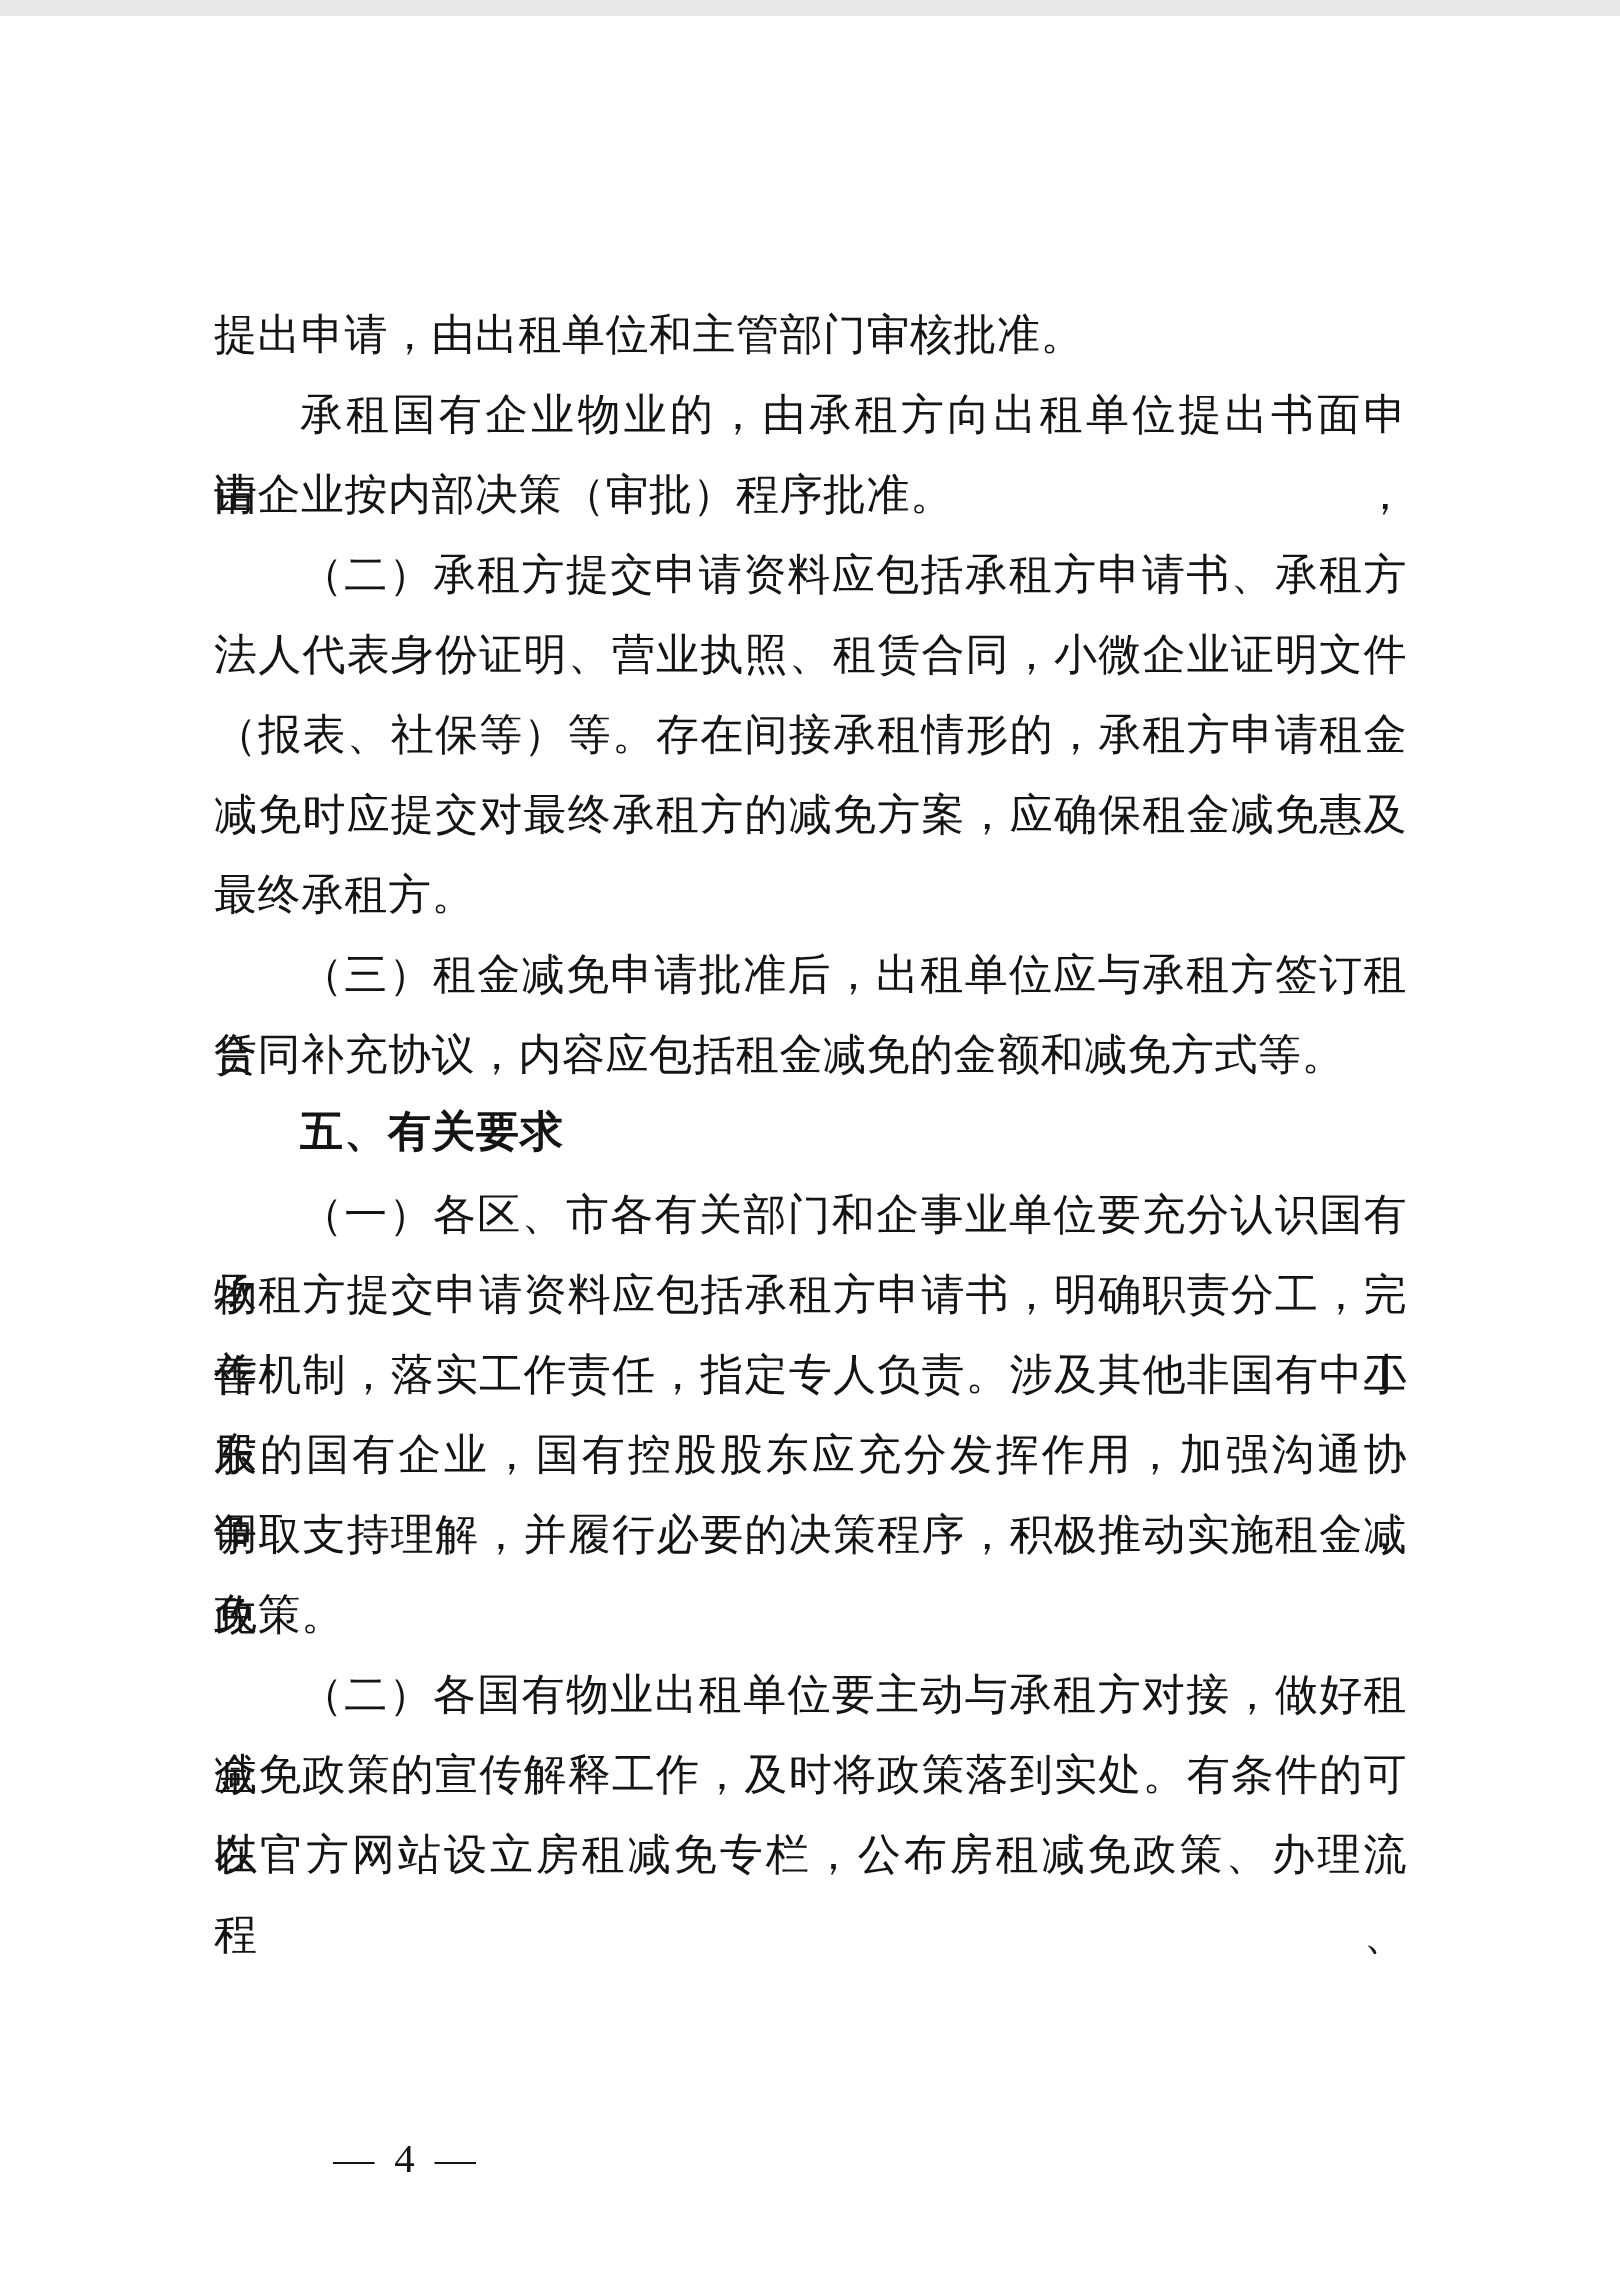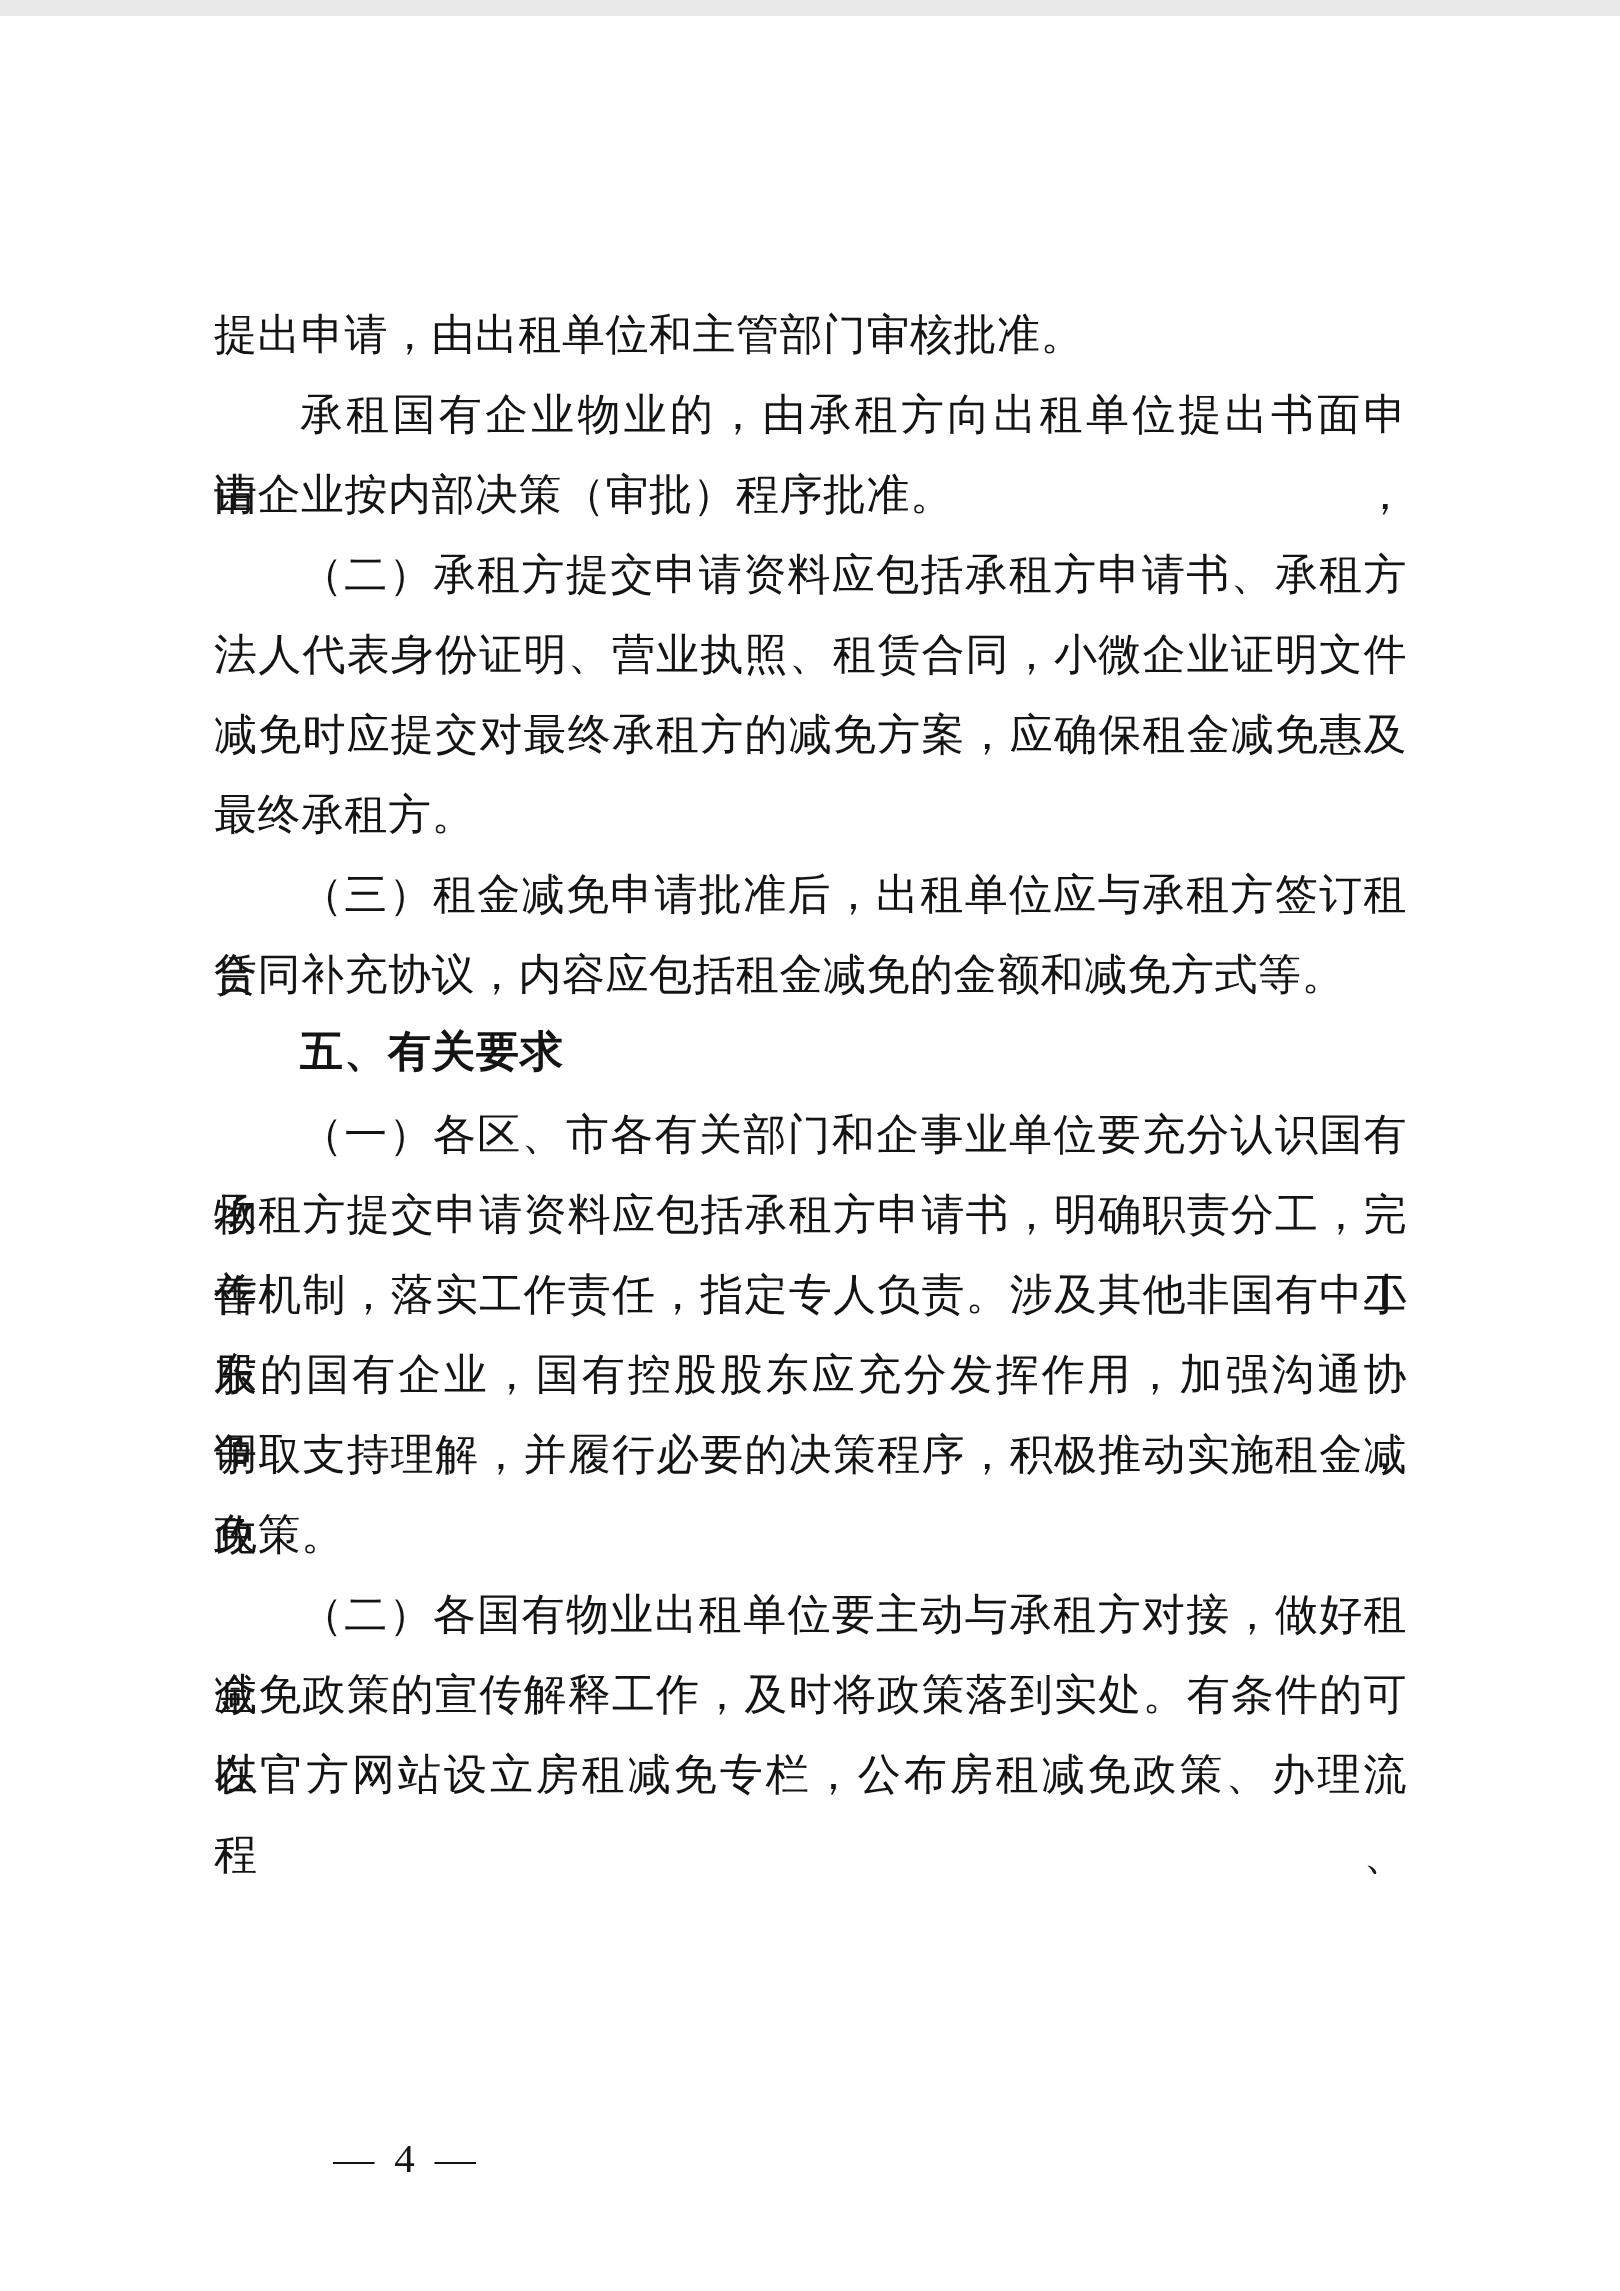--- a/index.html
+++ b/index.html
@@ -58,20 +58,21 @@
 </head>
 <body>
 
 <div class="page">
   <main class="doc-body">
       <div class="text-line">提出申请，由出租单位和主管部门审核批准。</div>
       <div class="text-line indent fill">承租国有企业物业的，由承租方向出租单位提出书面申请，</div>
       <div class="text-line">由企业按内部决策（审批）程序批准。</div>
       <div class="text-line indent fill">（二）承租方提交申请资料应包括承租方申请书、承租方</div>
       <div class="text-line fill">法人代表身份证明、营业执照、租赁合同，小微企业证明文件</div>
+      <div class="text-line fill">（报表、社保等）等。存在间接承租情形的，承租方申请租金</div>
       <div class="text-line fill">减免时应提交对最终承租方的减免方案，应确保租金减免惠及</div>
       <div class="text-line">最终承租方。</div>
       <div class="text-line indent fill">（三）租金减免申请批准后，出租单位应与承租方签订租赁</div>
       <div class="text-line">合同补充协议，内容应包括租金减免的金额和减免方式等。</div>
       <div class="text-line indent heading">五、有关要求</div>
       <div class="text-line indent fill">（一）各区、市各有关部门和企事业单位要充分认识国有物</div>
       <div class="text-line fill">承租方提交申请资料应包括承租方申请书，明确职责分工，完善工</div>
       <div class="text-line fill">作机制，落实工作责任，指定专人负责。涉及其他非国有中小股</div>
       <div class="text-line fill">东的国有企业，国有控股股东应充分发挥作用，加强沟通协调，</div>
       <div class="text-line fill">争取支持理解，并履行必要的决策程序，积极推动实施租金减免</div>

